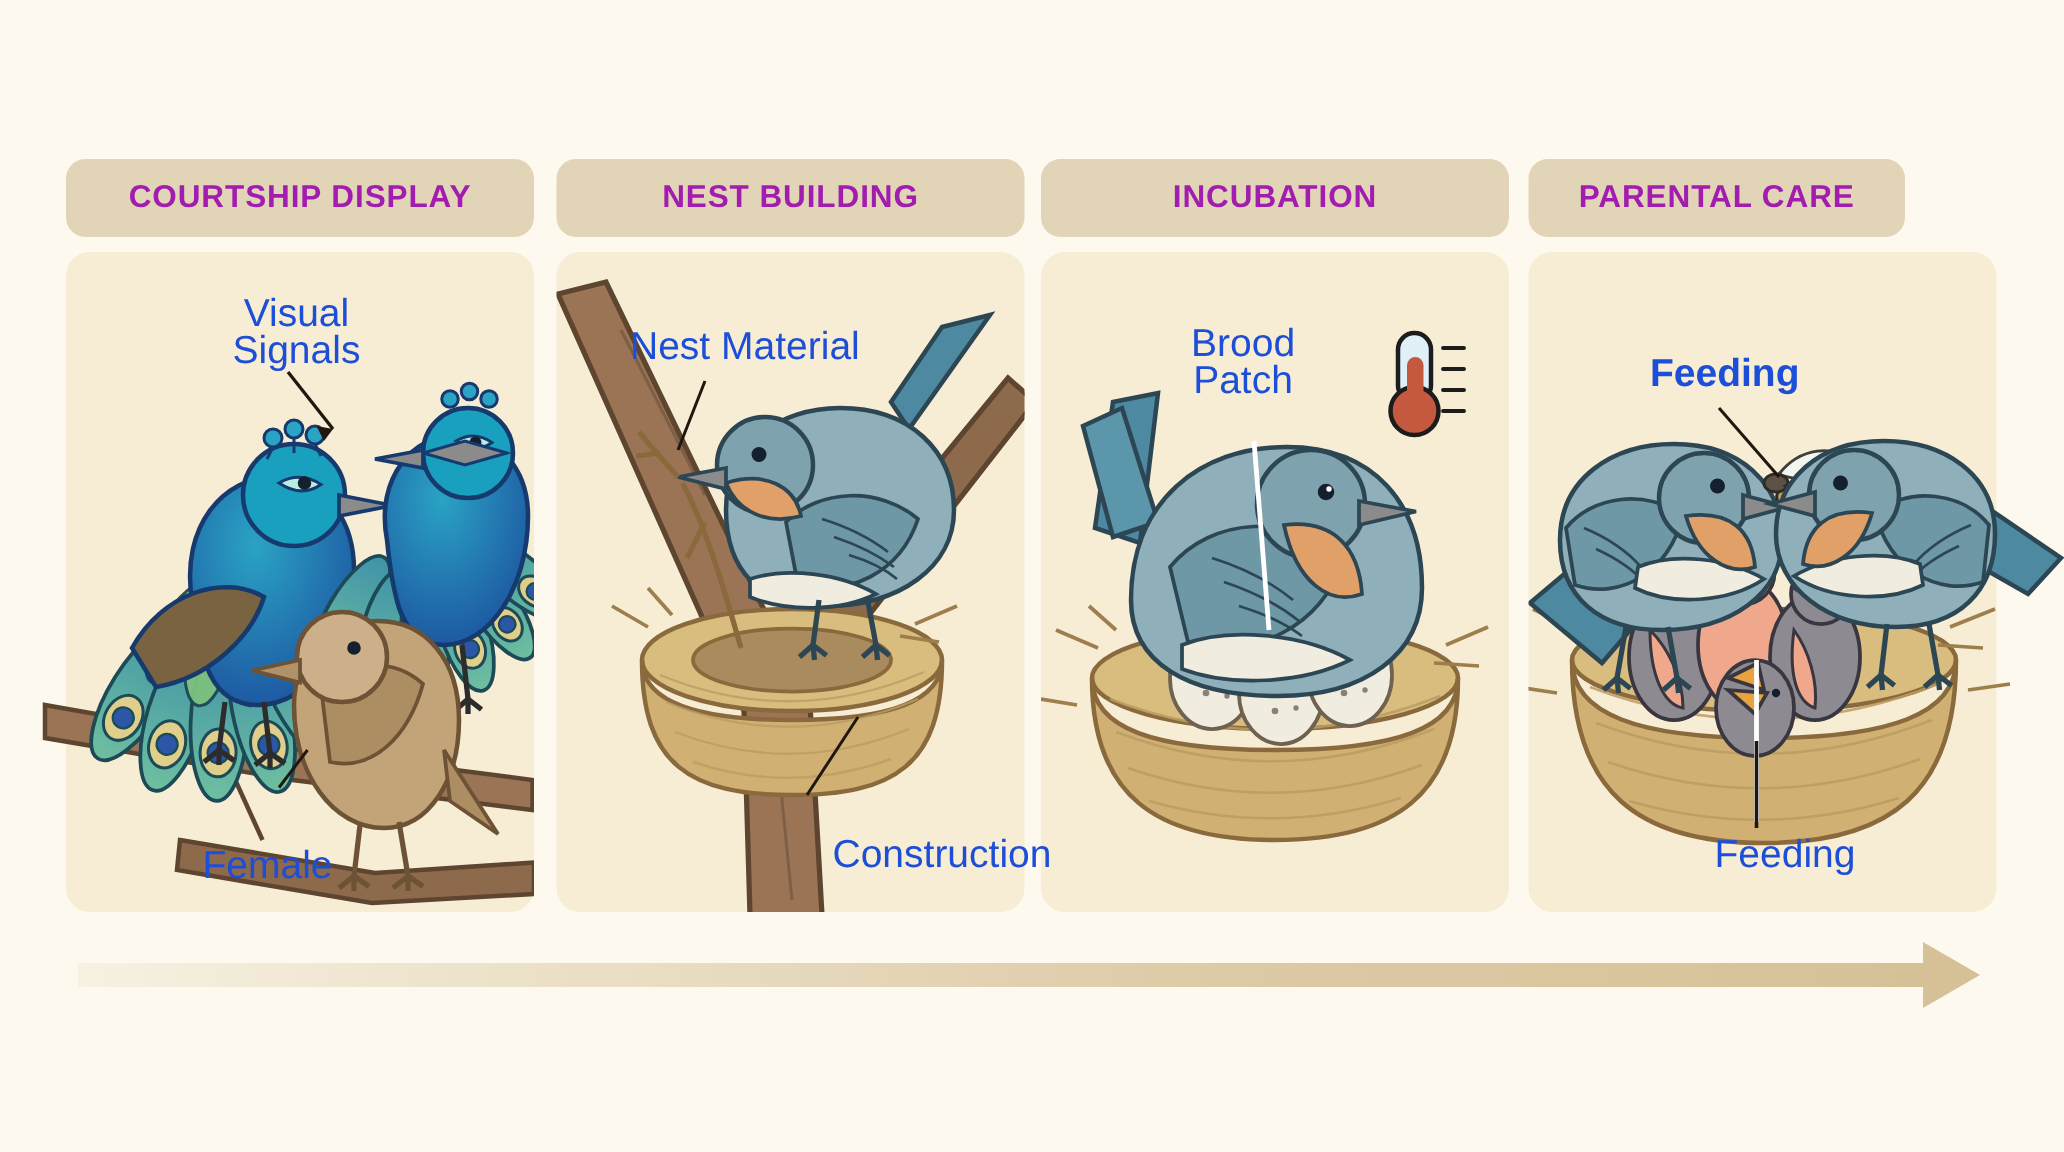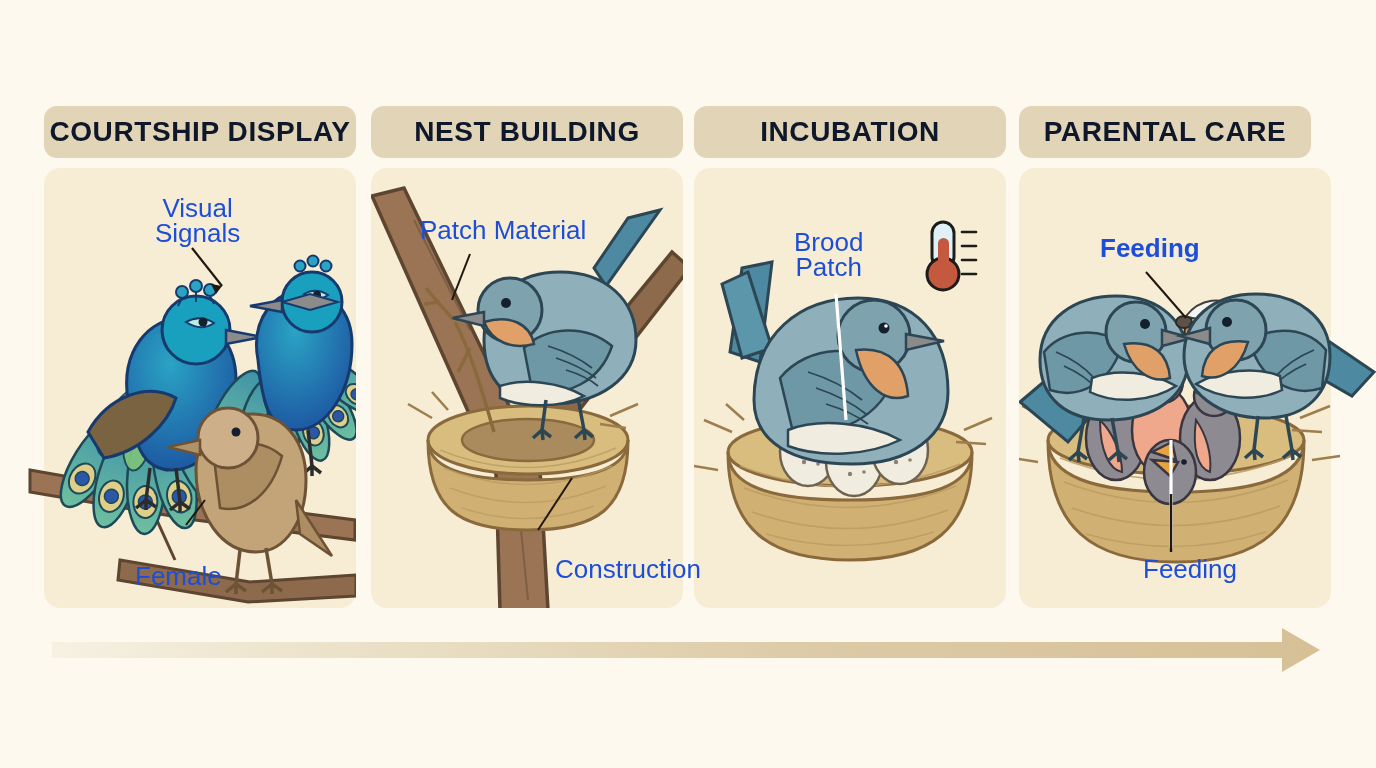--- a/index.html
+++ b/index.html
@@ -9,22 +9,22 @@
     font-family:"Liberation Sans", sans-serif;
     position:relative;
   }
   #stage{position:absolute;left:0;top:0;width:1376px;height:768px;}
   .hdr{
     position:absolute;height:52px;border-radius:13px;
     background:#e2d5b7;
     display:flex;align-items:center;justify-content:center;
   }
   .hdr span{
-    font-size:28px;font-weight:bold;letter-spacing:.6px;
-    color:#0f172a;white-space:nowrap;
+    font-size:21px;font-weight:bold;letter-spacing:.6px;
+    color:#a21caf;white-space:nowrap;
   }
   .card{
     position:absolute;top:168px;height:440px;border-radius:16px;
     background:#f7edd4;
   }
   .art{position:absolute;left:0;top:0;width:1376px;height:768px;pointer-events:none;}
   .lbl{
     position:absolute;font-size:26px;color:#1d4ed8;
     line-height:25px;white-space:pre;
   }
@@ -37,21 +37,21 @@
 
   <div class="hdr" style="left:44px;top:106px;width:312px;">
     <span>COURTSHIP DISPLAY</span>
   </div>
   <div class="hdr" style="left:694px;top:106px;width:312px;">
     <span>INCUBATION</span>
   </div>
   <div class="hdr" style="left:371px;top:106px;width:312px;">
     <span>NEST BUILDING</span>
   </div>
-  <div class="hdr" style="left:1019px;top:106px;width:292px;">
+  <div class="hdr" style="left:1019px;top:106px;width:251px;">
     <span>PARENTAL CARE</span>
   </div>
 
   <div class="card" style="left:44px;width:312px;"></div>
   <div class="card" style="left:371px;width:312px;"></div>
   <div class="card" style="left:694px;width:312px;"></div>
   <div class="card" style="left:1019px;width:312px;"></div>
 
   <svg class="art" viewBox="0 0 1376 768">
     <defs>
@@ -517,24 +517,24 @@
       <path d="M1146 272 L1186 318" stroke="#20170e" stroke-width="2" fill="none"></path>
       <path d="M1171 440 L1171 548" stroke="#ffffff" stroke-width="3.2" fill="none"></path>
       <path d="M1171 494 L1171 552" stroke="#20170e" stroke-width="2.4" fill="none"></path>
     </g>
   </svg>
 
   <div class="lbl" style="left:155px;top:196px;text-align:center;">Visual
 Signals</div>
   <div class="lbl" style="left:135px;top:528px;margin-top:36px;">Female</div>
 
-  <div class="lbl" style="left:420px;top:218px;">Patch Material</div>
+  <div class="lbl" style="left:420px;top:218px;">Nest Material</div>
   <div class="lbl" style="left:555px;top:557px;">Construction</div>
 
-  <div class="lbl" style="left:794px;top:230px;text-align:center;">Brood
+  <div class="lbl" style="left:794px;top:216px;text-align:center;">Brood
 Patch</div>
 
   <div class="lbl" style="left:1100px;top:236px;font-weight:bold;">Feeding</div>
   <div class="lbl" style="left:1143px;top:557px;">Feeding</div>
 
   <svg class="arrow-band" viewBox="0 0 1376 60">
     <path d="M52 22 L1282 22 L1282 8 L1320 30 L1282 52 L1282 38 L52 38 Z" fill="url(#arrowGrad)"></path>
   </svg>
 
 </div>

